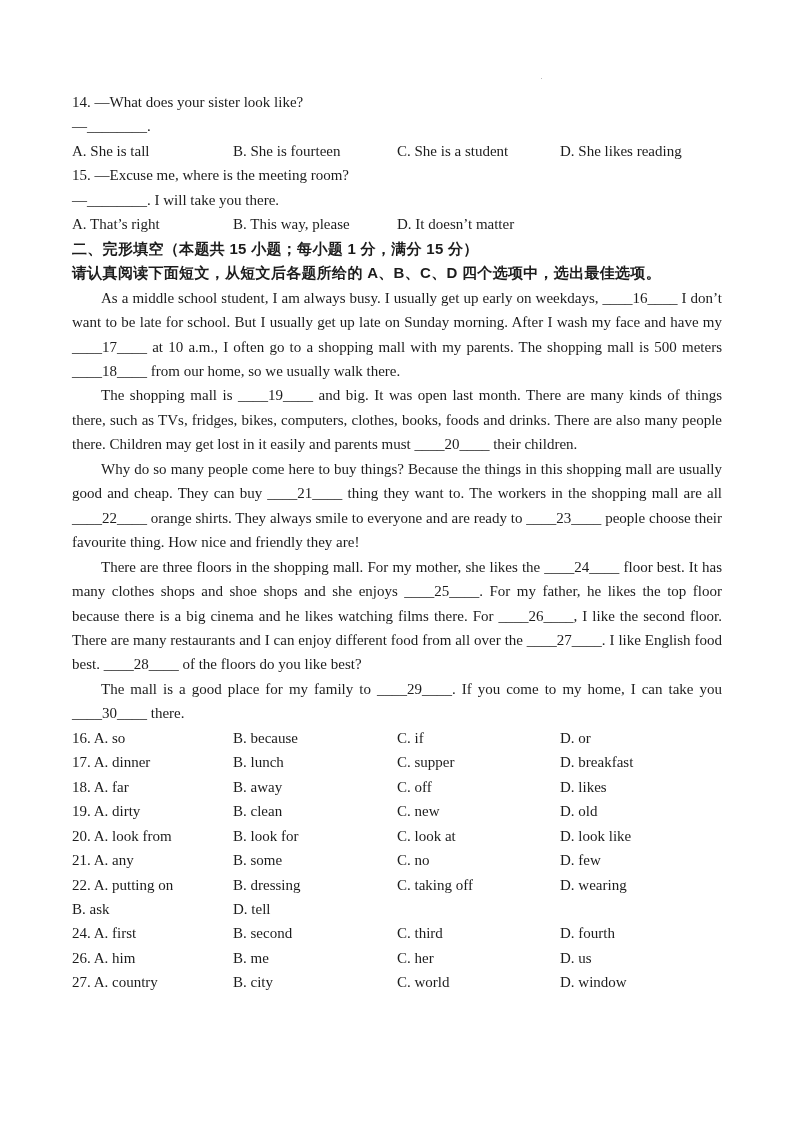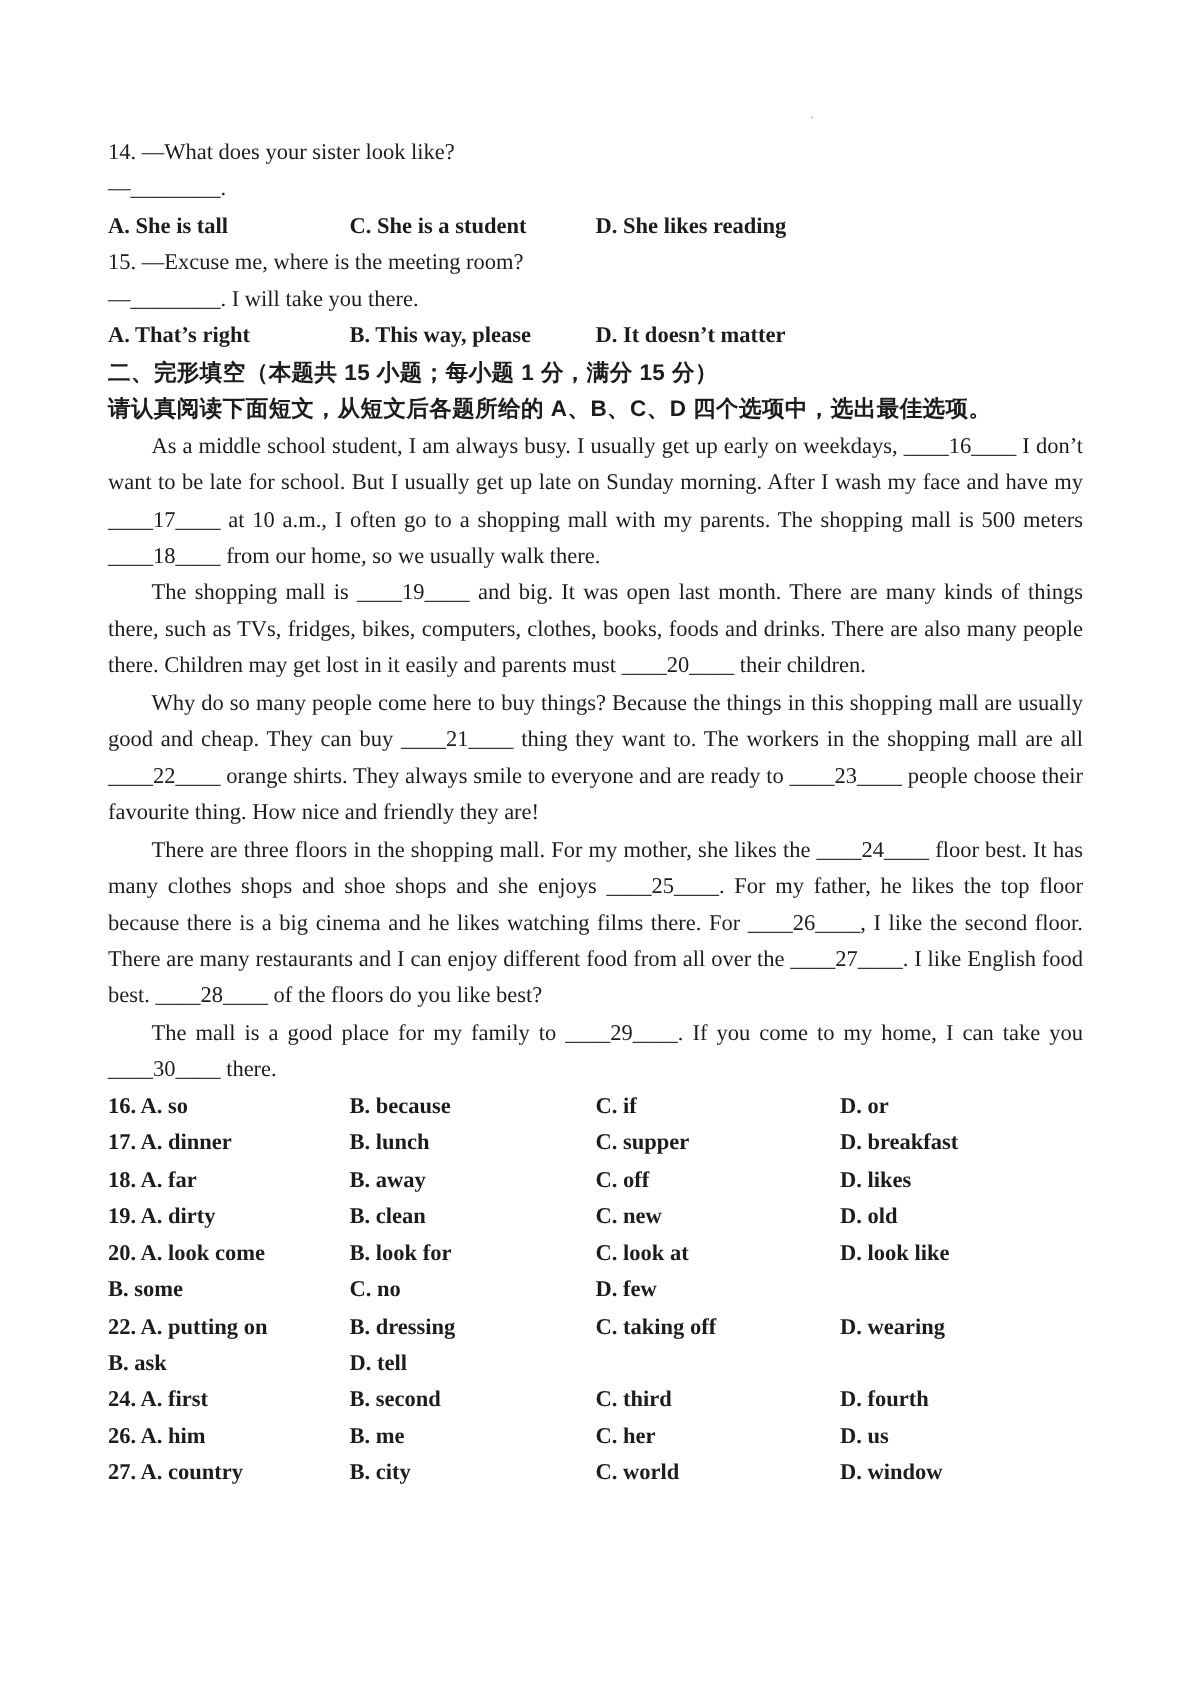--- a/index.html
+++ b/index.html
@@ -16,21 +16,20 @@
     left: 72px; top: 90px;
     width: 650px;
     font-size: 15px;
     line-height: 24.45px;
   }
   .line { white-space: nowrap; }
   .opt-row {
     display: grid;
     grid-template-columns: 161px 164px 163px 1fr;
     white-space: nowrap;
-    font-weight: bold;
   }
   .cn-bold {
     font-family: "Liberation Sans", "DejaVu Sans", sans-serif;
     font-weight: 700;
     font-size: 15px;
     letter-spacing: 0.3px;
   }
   .para {
     margin: 0;
     text-indent: 29px;
@@ -48,20 +47,21 @@
 <body>
 
 <div class="stray-mark">·</div>
 
 <div class="content">
 
   <div class="line">14. —What does your sister look like?</div>
   <div class="line">—________.</div>
   <div class="opt-row">
     <span>A. She is tall</span>
+    <span>B. She is fourteen</span>
     <span>C. She is a student</span>
     <span>D. She likes reading</span>
   </div>
 
   <div class="line">15. —Excuse me, where is the meeting room?</div>
   <div class="line">—________. I will take you there.</div>
   <div class="opt-row">
     <span>A. That’s right</span>
     <span>B. This way, please</span>
     <span>D. It doesn’t matter</span>
@@ -94,26 +94,27 @@
     <span>C. off</span>
     <span>D. likes</span>
   </div>
   <div class="opt-row">
     <span><span>19.</span> <span>A. dirty</span></span>
     <span>B. clean</span>
     <span>C. new</span>
     <span>D. old</span>
   </div>
   <div class="opt-row">
-    <span><span>20.</span> <span>A. look come</span></span>
+    <span><span>20.</span> <span>A. look from</span></span>
     <span>B. look for</span>
     <span>C. look at</span>
     <span>D. look like</span>
   </div>
   <div class="opt-row">
+    <span><span>21.</span> <span>A. any</span></span>
     <span>B. some</span>
     <span>C. no</span>
     <span>D. few</span>
   </div>
   <div class="opt-row">
     <span><span>22.</span> <span>A. putting on</span></span>
     <span>B. dressing</span>
     <span>C. taking off</span>
     <span>D. wearing</span>
   </div>

